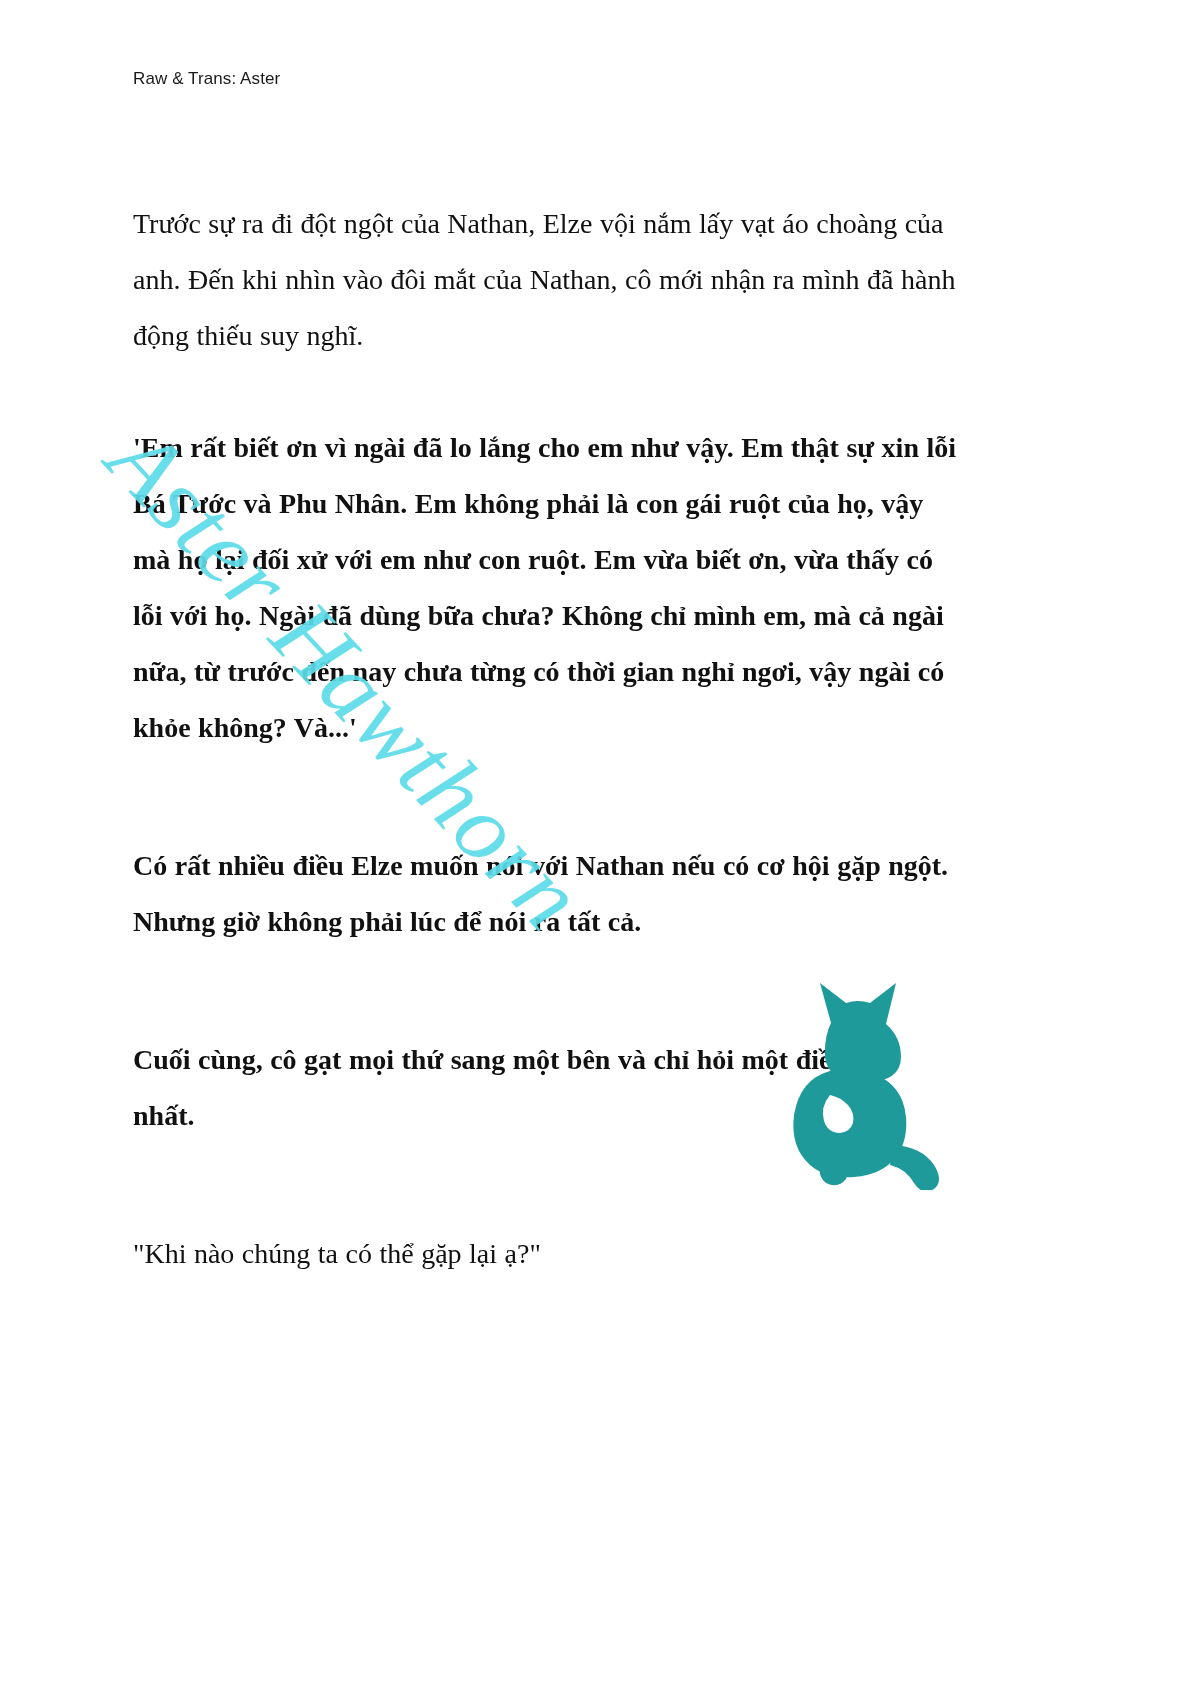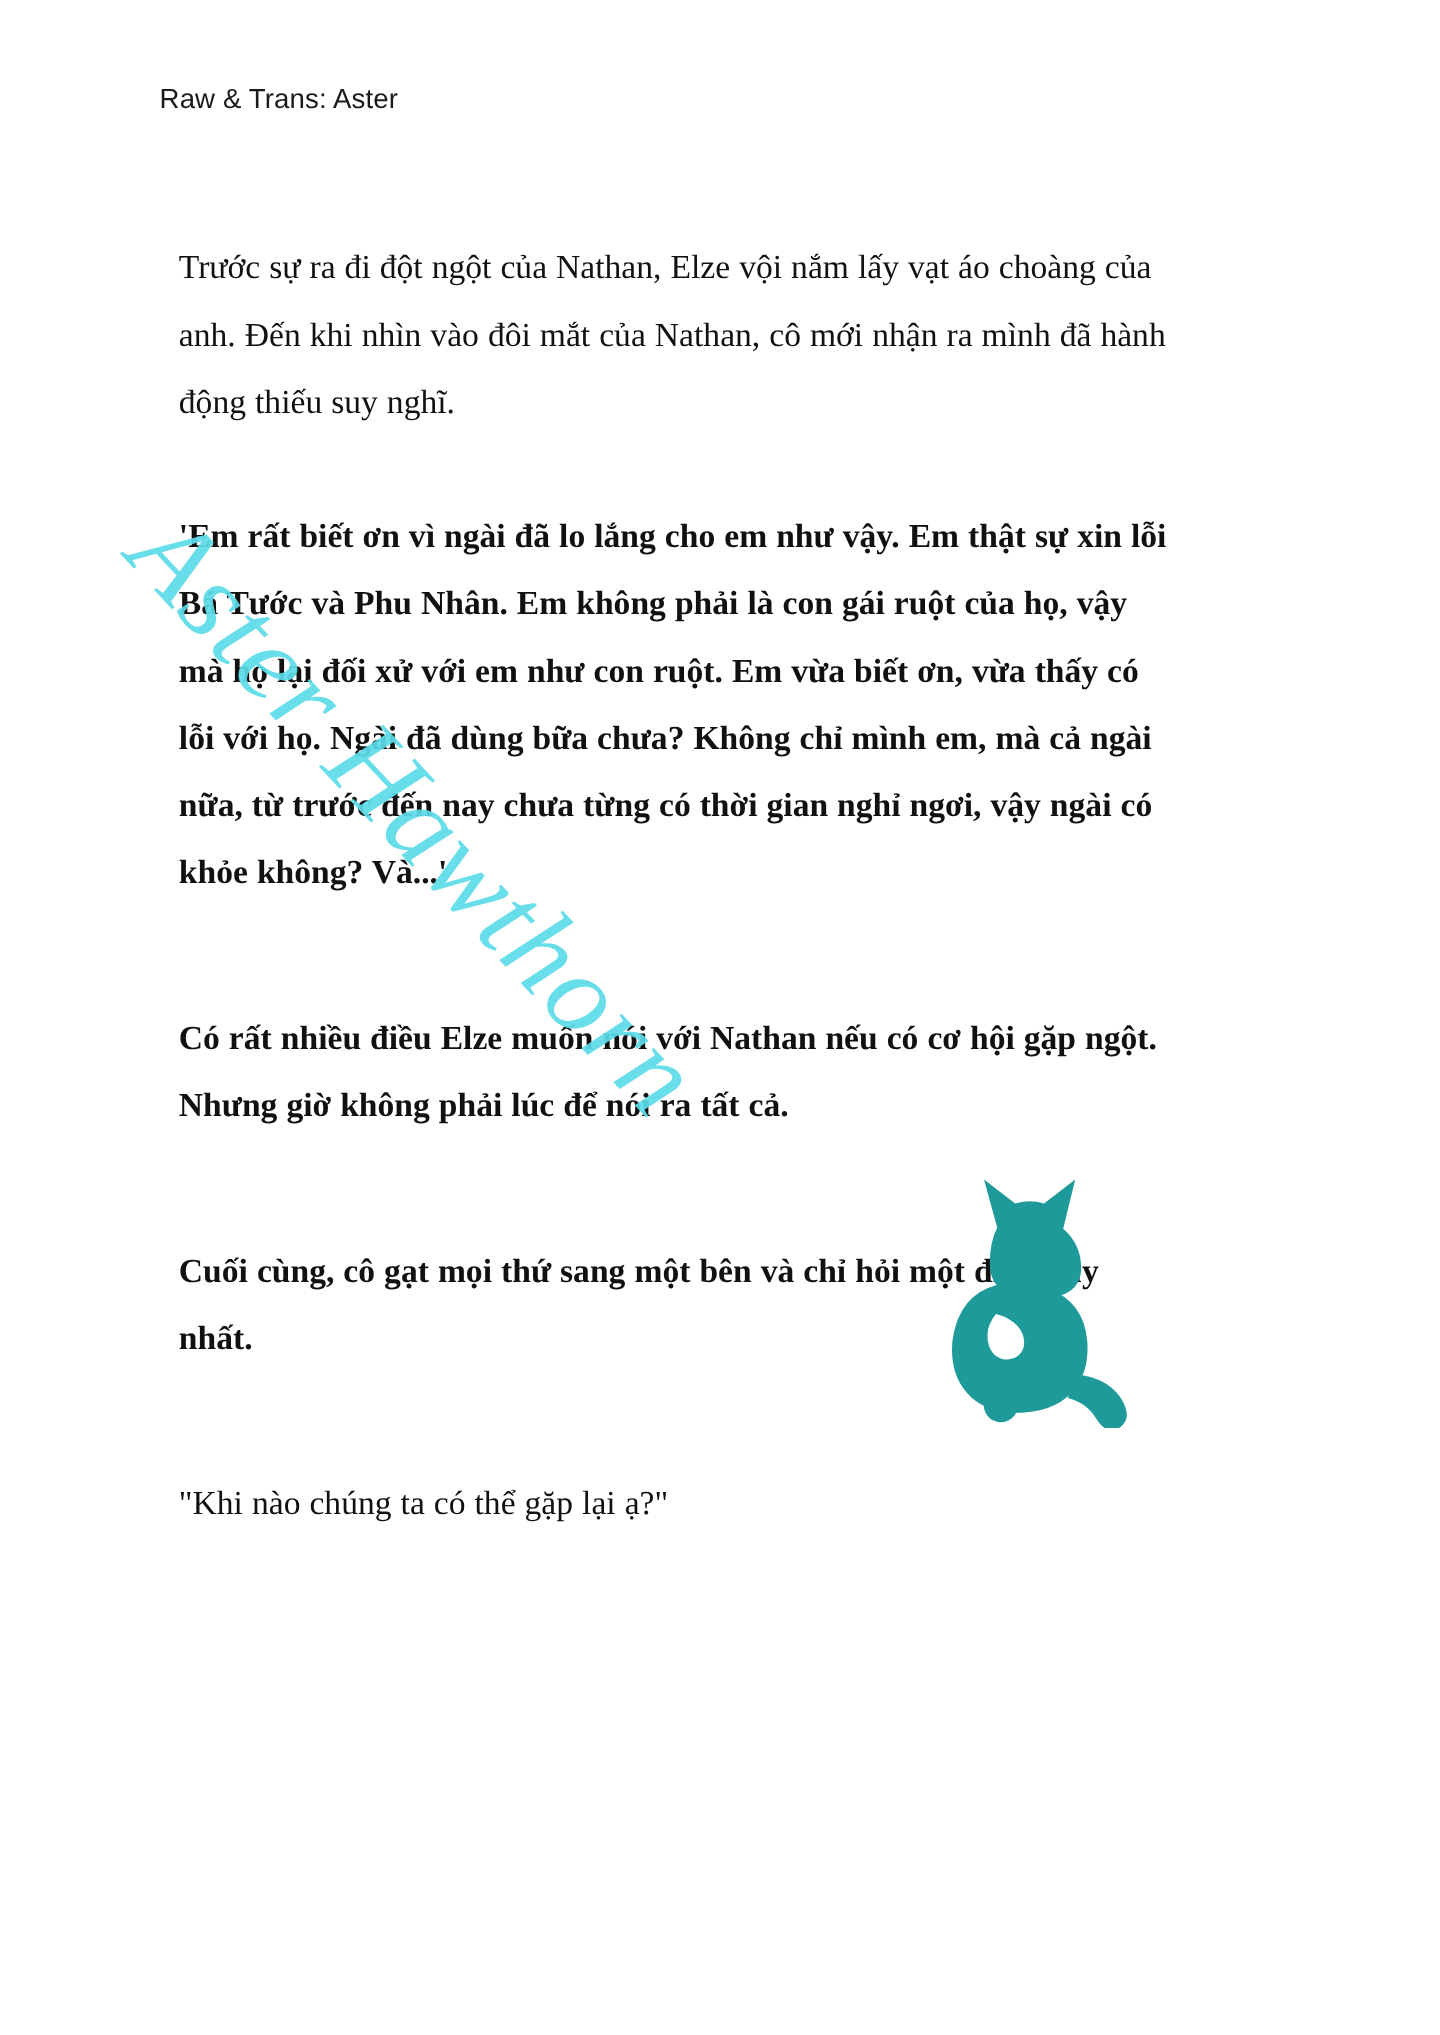--- a/index.html
+++ b/index.html
@@ -34,30 +34,30 @@
     width: 93px;
     height: 1696px;
     background: #ffffff;
   }
 
   #header {
     position: absolute;
     left: 133px;
     top: 69px;
     font-family: "Liberation Sans", "DejaVu Sans", sans-serif;
-    font-size: 23px;
+    font-size: 17px;
     font-weight: 400;
     color: #1a1a1a;
     letter-spacing: 0.1px;
     white-space: nowrap;
   }
 
   #content {
     position: absolute;
-    left: 149px;
+    left: 133px;
     top: 196px;
     width: 830px;
   }
 
   .para {
     font-size: 28px;
     line-height: 56px;
     color: #111111;
     margin: 0 0 56px 0;
     text-align: left;

